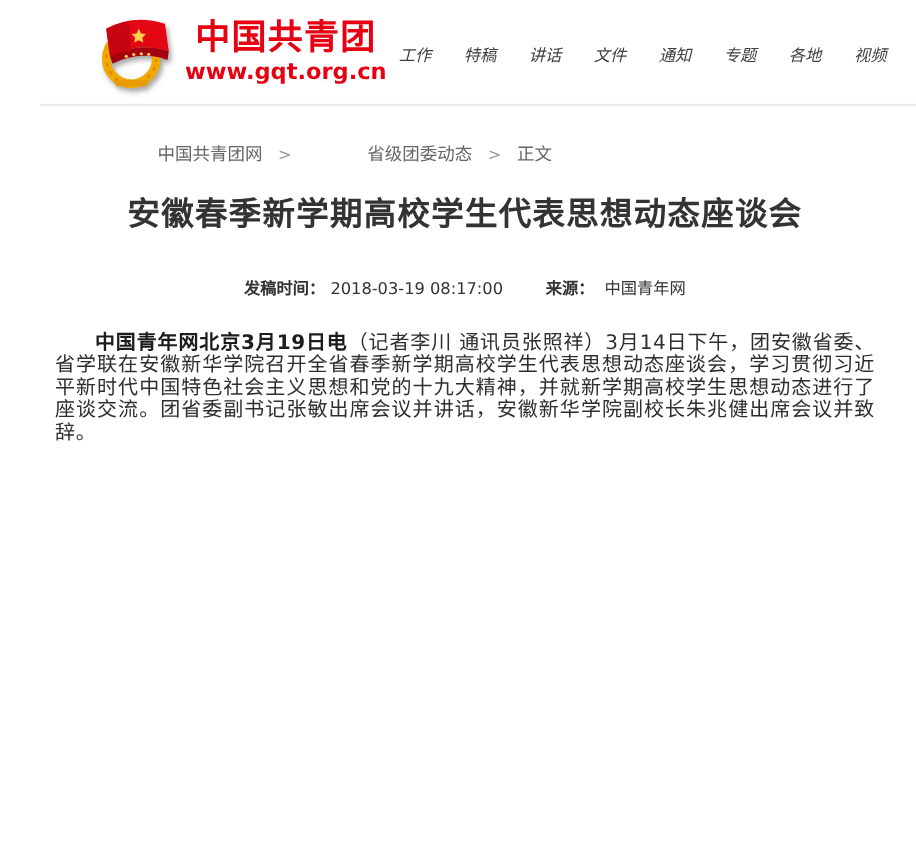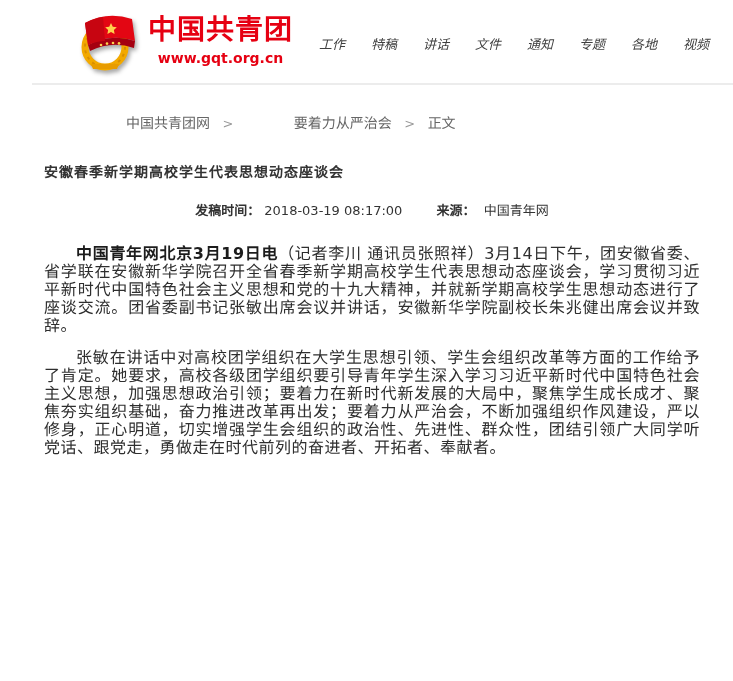--- a/index.html
+++ b/index.html
@@ -20,47 +20,47 @@
   .page{position:relative;width:733px;height:681px;background:#fff;}
 
   
   .site-header{position:absolute;left:0;top:0;width:733px;height:84px;background:#fff;}
   .logo{position:absolute;left:75px;top:7px;width:64px;height:68px;display:block;cursor:pointer;}
   .logo svg{filter:drop-shadow(2px 3px 2px rgba(0,0,0,0.35));}
   .brand{position:absolute;left:148px;top:11px;text-align:center;cursor:pointer;}
   .site-name{
     color:var(--brand-red);font-size:28px;font-weight:bold;letter-spacing:1px;line-height:38px;
   }
-  .site-url{color:var(--brand-red);font-size:14px;font-weight:bold;line-height:18px;}
+  .site-url{color:var(--brand-red);font-size:18px;font-weight:bold;line-height:18px;}
   .main-nav{
     position:absolute;left:319px;top:34px;display:flex;gap:26px;white-space:nowrap;
   }
   .main-nav a{
     color:var(--nav-color);font-size:13px;text-decoration:none;cursor:pointer;font-style:italic;
   }
   .header-divider{
     position:absolute;left:32px;top:83px;width:701px;height:2px;background:var(--divider);
   }
 
   
   .breadcrumb{
     position:absolute;left:78px;top:112px;font-size:14px;color:var(--crumb-color);
   }
   .breadcrumb a{color:var(--crumb-color);text-decoration:none;cursor:pointer;margin-left:48px;}
   .breadcrumb .sep{color:#999;margin:0 8px;font-size:13px;}
 
   
   .content{position:absolute;left:44px;top:148px;width:656px;}
   .title{
-    color:var(--title-color);
-    font-size:14px;font-weight:bold;line-height:32px;letter-spacing:1px;
+    text-align:center;color:var(--title-color);
+    font-size:26px;font-weight:bold;line-height:32px;letter-spacing:1px;
     margin-top:8px;
   }
   .meta{
-    text-align:center;margin-top:12px;font-size:13px;color:#333;
+    text-align:center;margin-top:32px;font-size:13px;color:#333;
   }
   .meta .meta-label{font-weight:bold;}
   .meta .meta-value{margin-left:4px;}
   .meta .src{margin-left:30px;}
 
   article{margin-top:26px;}
   article p{
     font-size:16px;line-height:18px;color:var(--body-color);
     text-indent:2em;text-align:justify;margin-bottom:14px;
     letter-spacing:0.5px;
@@ -110,34 +110,33 @@
       <a>各地</a>
       <a>视频</a>
     </nav>
   </header>
 
   <div class="header-divider"></div>
 
   <div class="breadcrumb">
     <a>中国共青团网</a>
     <span class="sep">&gt;</span>
-    <a>要着力从严治会</a>
+    <a>省级团委动态</a>
     <span class="sep">&gt;</span>
     <span>正文</span>
   </div>
 
   <main class="content">
     <h1 class="title">安徽春季新学期高校学生代表思想动态座谈会</h1>
 
     <div class="meta">
       <span class="meta-label">发稿时间：</span><span class="meta-value">2018-03-19 08:17:00</span>
       <span class="meta-label src">来源：</span>
       <span class="meta-value">中国青年网</span>
     </div>
 
     <article>
       <p><strong>中国青年网北京3月19日电</strong><span>（记者李川 通讯员张照祥）3月14日下午，团安徽省委、省学联在安徽新华学院召开全省春季新学期高校学生代表思想动态座谈会，学习贯彻习近平新时代中国特色社会主义思想和党的十九大精神，并就新学期高校学生思想动态进行了座谈交流。团省委副书记张敏出席会议并讲话，安徽新华学院副校长朱兆健出席会议并致辞。</span></p>
-      <p>张敏在讲话中对高校团学组织在大学生思想引领、学生会组织改革等方面的工作给予了肯定。她要求，高校各级团学组织要引导青年学生深入学习习近平新时代中国特色社会主义思想，加强思想政治引领；要着力在新时代新发展的大局中，聚焦学生成长成才、聚焦夯实组织基础，奋力推进改革再出发；要着力从严治会，不断加强组织作风建设，严以修身，正心明道，切实增强学生会组织的政治性、先进性、群众性，团结引领广大同学听党话、跟党走，勇做走在时代前列的奋进者、开拓者、奉献者。</p>
 
     </article>
   </main>
 
 </div>
 
 </body></html>

